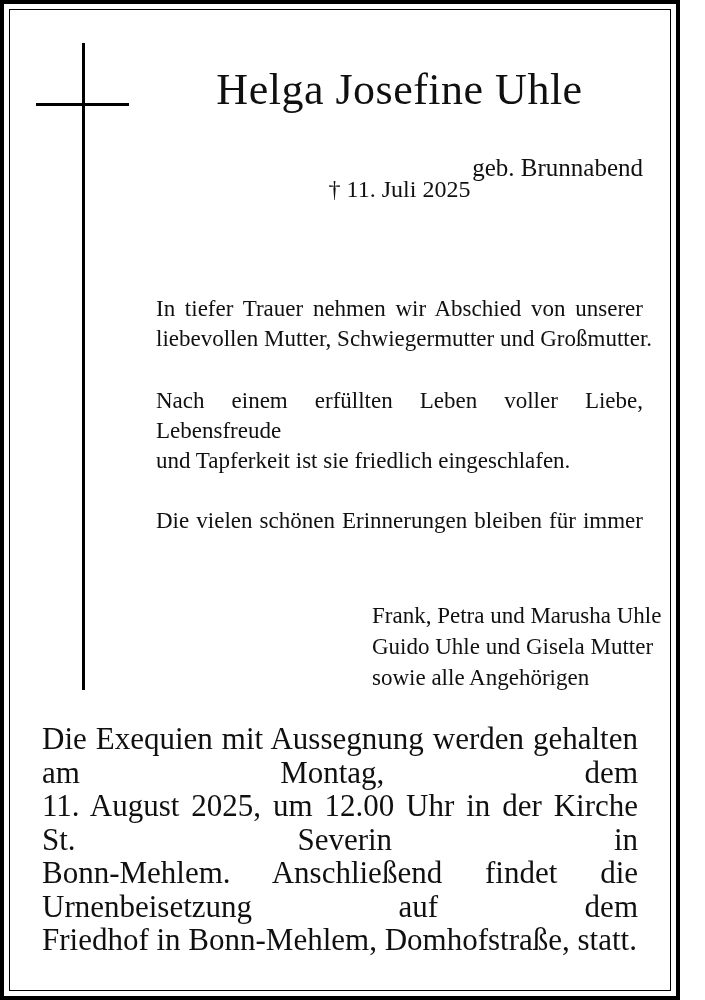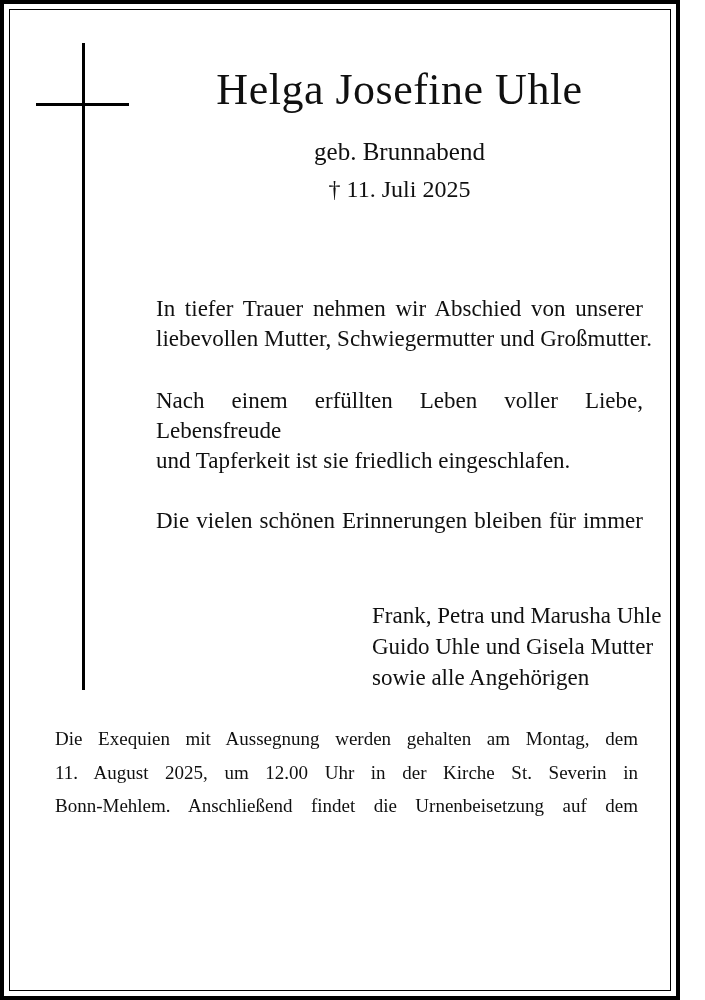--- a/index.html
+++ b/index.html
@@ -58,24 +58,24 @@
     line-height: 52px;
     font-weight: normal;
     text-align: center;
     white-space: nowrap;
     letter-spacing: 0.5px;
   }
   .maiden {
     position: absolute;
     left: 156px;
     right: 37px;
-    top: 137px;
+    top: 153px;
     font-size: 25px;
     line-height: 30px;
-    text-align: center;
+    text-align: right;
     white-space: nowrap;
   }
   .dates {
     position: absolute;
     left: 156px;
     right: 37px;
     top: 174px;
     display: flex;
     font-size: 24px;
     line-height: 30px;
@@ -108,24 +108,24 @@
     left: 343px;
     top: 600px;
     font-size: 23px;
     line-height: 31px;
     text-align: left;
     white-space: nowrap;
     margin-left: 29px;
   }
   .service {
     position: absolute;
-    left: 55px;
+    left: 42px;
     right: 42px;
     top: 722px;
-    font-size: 19px;
+    font-size: 31px;
     line-height: 33.5px;
   }
   .condolence {
     position: absolute;
     left: 39px;
     right: 12px;
     top: 857px;
     font-size: 21.5px;
     line-height: 36px;
     letter-spacing: -0.1px;
@@ -170,16 +170,17 @@
   <div class="mourners">
     <div>Frank, Petra und Marusha Uhle</div>
     <div>Guido Uhle und Gisela Mutter</div>
     <div>sowie alle Angehörigen</div>
   </div>
 
   <div class="service">
     <div class="jline">Die Exequien mit Aussegnung werden gehalten am Montag, dem</div>
     <div class="jline">11. August 2025, um 12.00 Uhr in der Kirche St. Severin in</div>
     <div class="jline">Bonn-Mehlem. Anschließend findet die Urnenbeisetzung auf dem</div>
+    <div class="pline">Friedhof in Bonn-Mehlem, Domhofstraße, statt.</div>
   </div>
 
 
 </div>
 
 </body></html>

